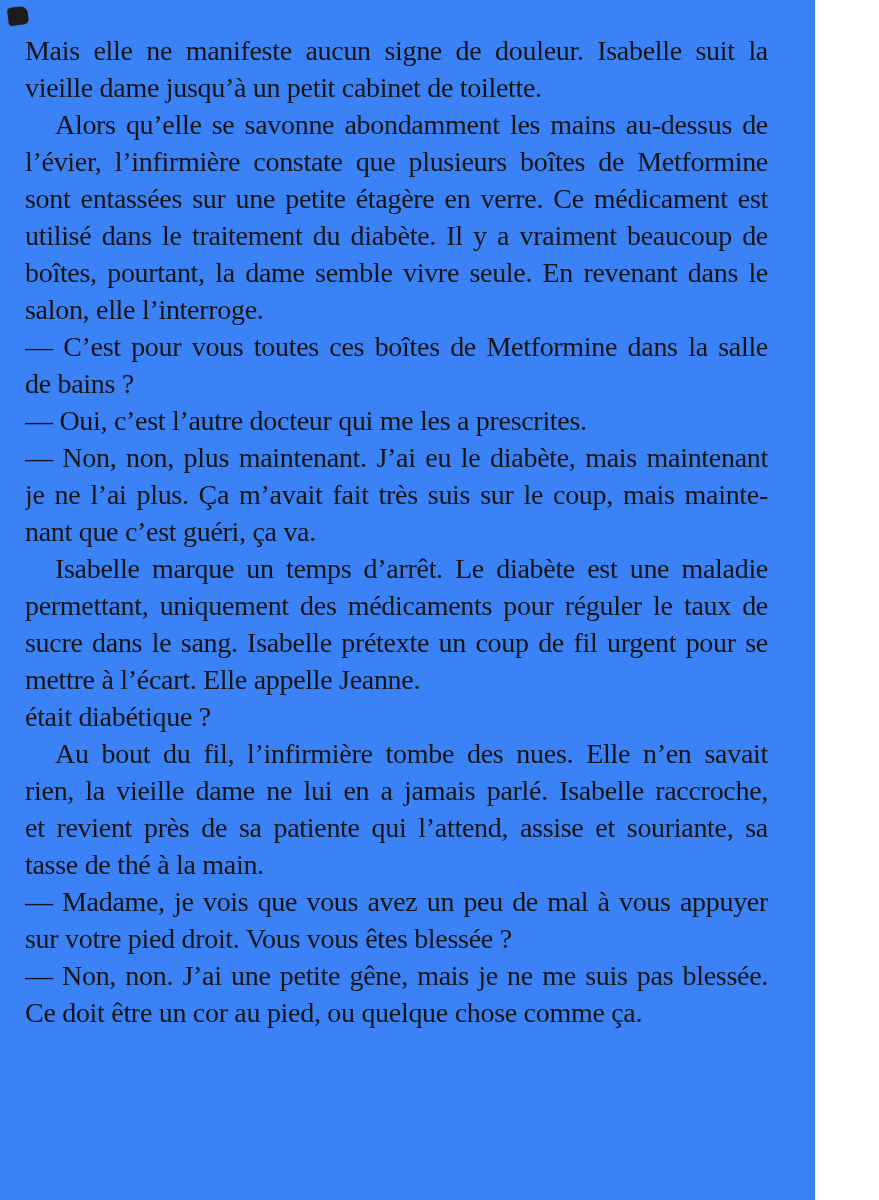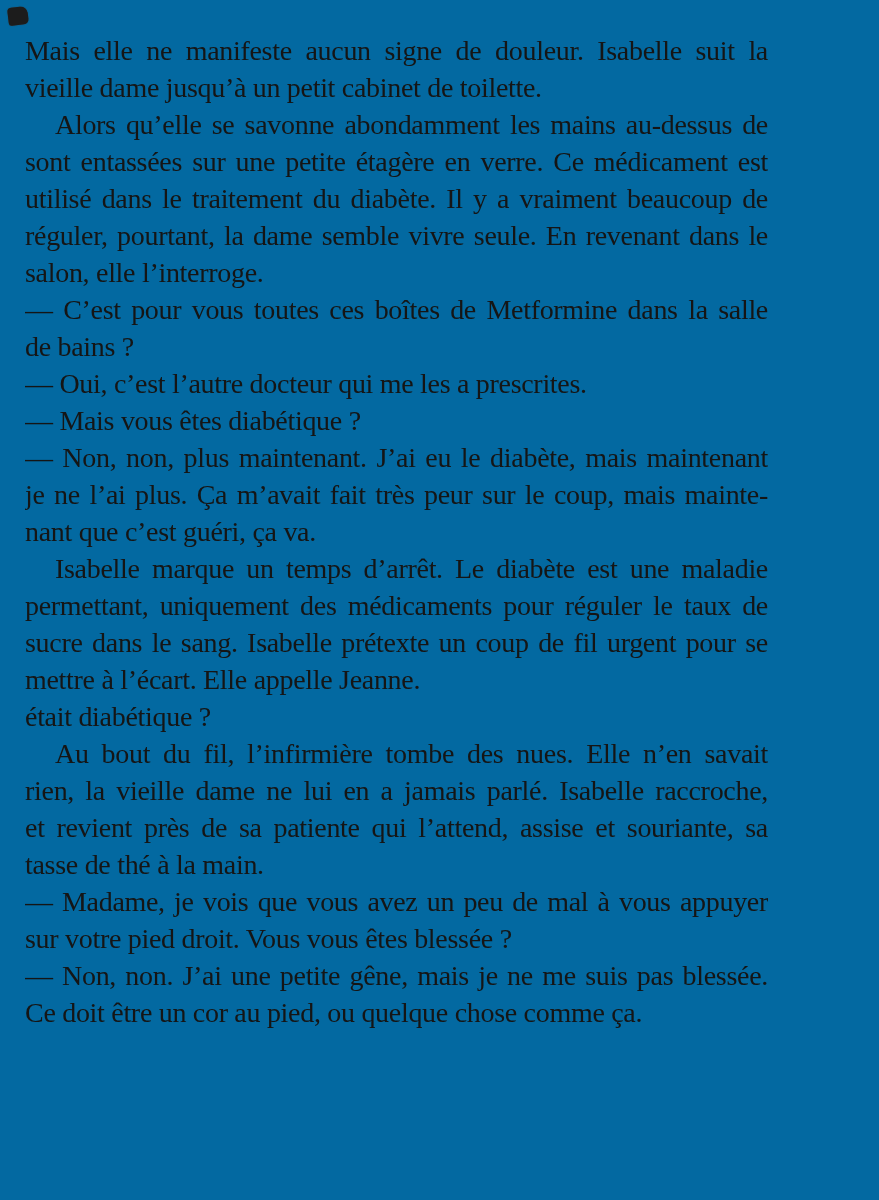--- a/index.html
+++ b/index.html
@@ -3,23 +3,23 @@
 <meta charset="utf-8">
 <title>Page de livre</title>
 <style>
   html, body {
     margin: 0;
     padding: 0;
     background: #ffffff;
   }
   .page {
     position: relative;
-    width: 879px;
+    width: 815px;
     height: 1200px;
-    background: #0369a1;
+    background: #3b82f6;
     overflow: hidden;
     font-family: "Liberation Serif", "DejaVu Serif", serif;
     color: #151515;
   }
   .smudge {
     position: absolute;
     left: 8px;
     top: 7px;
     width: 20px;
     height: 18px;
@@ -54,30 +54,30 @@
 </head>
 <body>
 
 <div class="page">
   <div class="smudge"></div>
 
   <div class="text-block">
     <div class="line jst">Mais elle ne manifeste aucun signe de douleur. Isabelle suit la</div>
     <div class="line end">vieille dame jusqu’à un petit cabinet de toilette.</div>
     <div class="line jst ind">Alors qu’elle se savonne abondamment les mains au-dessus de</div>
+    <div class="line jst">l’évier, l’infirmière constate que plusieurs boîtes de Metformine</div>
     <div class="line jst">sont entassées sur une petite étagère en verre. Ce médicament est</div>
     <div class="line jst">utilisé dans le traitement du diabète. Il y a vraiment beaucoup de</div>
-    <div class="line jst">réguler, pourtant, la dame semble vivre seule. En revenant dans le</div>
+    <div class="line jst">boîtes, pourtant, la dame semble vivre seule. En revenant dans le</div>
     <div class="line end">salon, elle l’interroge.</div>
     <div class="line jst">— C’est pour vous toutes ces boîtes de Metformine dans la salle</div>
     <div class="line end">de bains ?</div>
     <div class="line end">— Oui, c’est l’autre docteur qui me les a prescrites.</div>
-    <div class="line end">— Mais vous êtes diabétique ?</div>
     <div class="line jst">— Non, non, plus maintenant. J’ai eu le diabète, mais maintenant</div>
-    <div class="line jst">je ne l’ai plus. Ça m’avait fait très peur sur le coup, mais mainte-</div>
+    <div class="line jst">je ne l’ai plus. Ça m’avait fait très suis sur le coup, mais mainte-</div>
     <div class="line end">nant que c’est guéri, ça va.</div>
     <div class="line jst ind">Isabelle marque un temps d’arrêt. Le diabète est une maladie</div>
     <div class="line jst">permettant, uniquement des médicaments pour réguler le taux de</div>
     <div class="line jst">sucre dans le sang. Isabelle prétexte un coup de fil urgent pour se</div>
     <div class="line end">mettre à l’écart. Elle appelle Jeanne.</div>
     <div class="line end">était diabétique ?</div>
     <div class="line jst ind">Au bout du fil, l’infirmière tombe des nues. Elle n’en savait</div>
     <div class="line jst">rien, la vieille dame ne lui en a jamais parlé. Isabelle raccroche,</div>
     <div class="line jst">et revient près de sa patiente qui l’attend, assise et souriante, sa</div>
     <div class="line end">tasse de thé à la main.</div>

